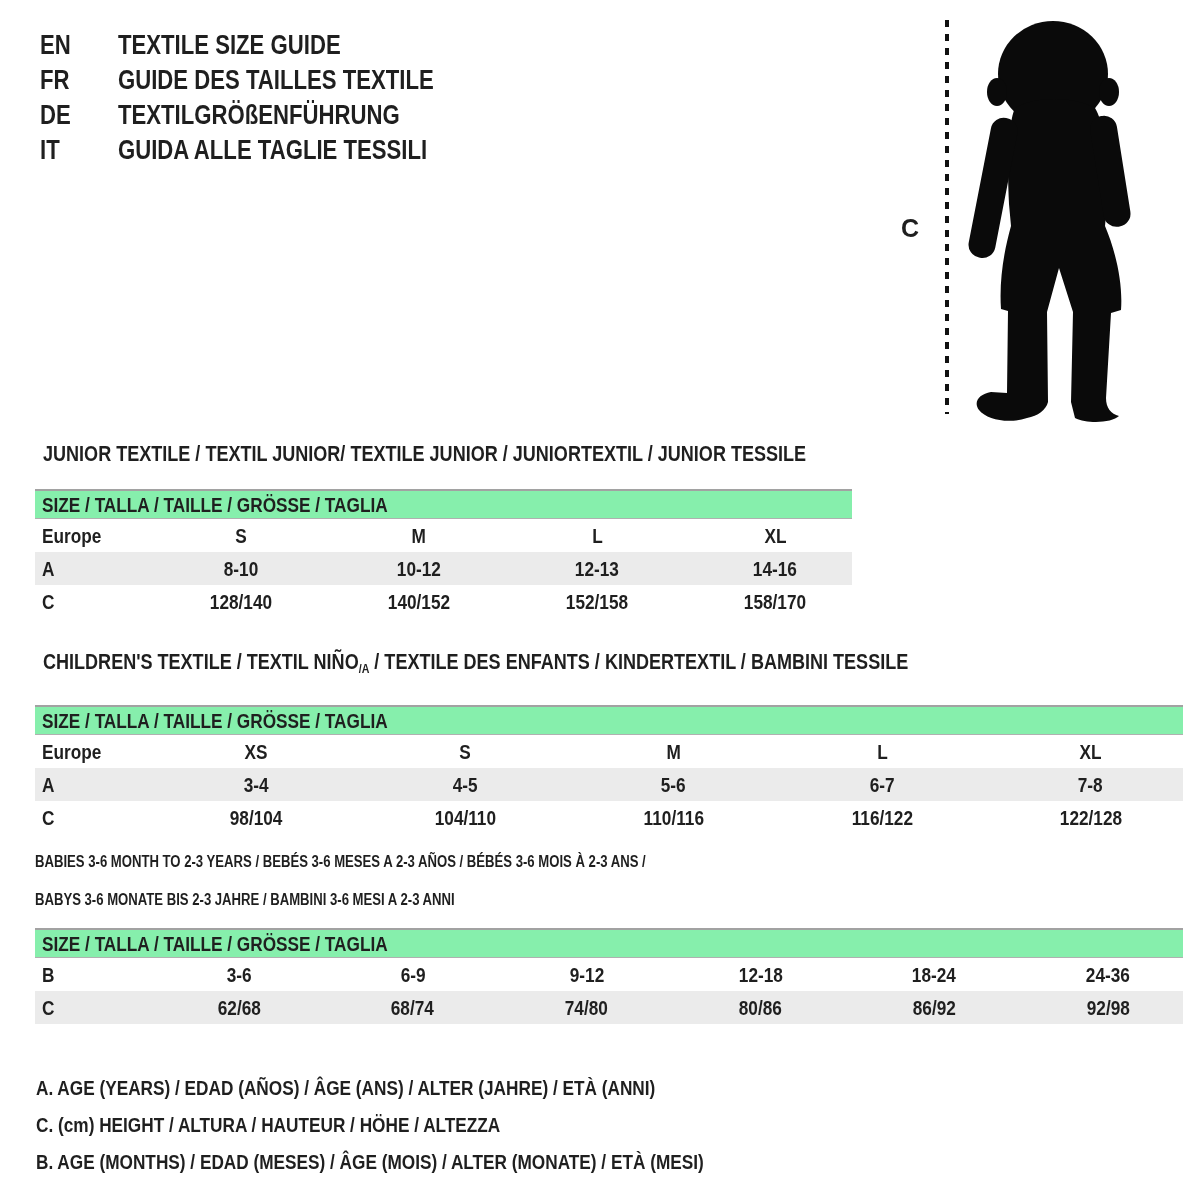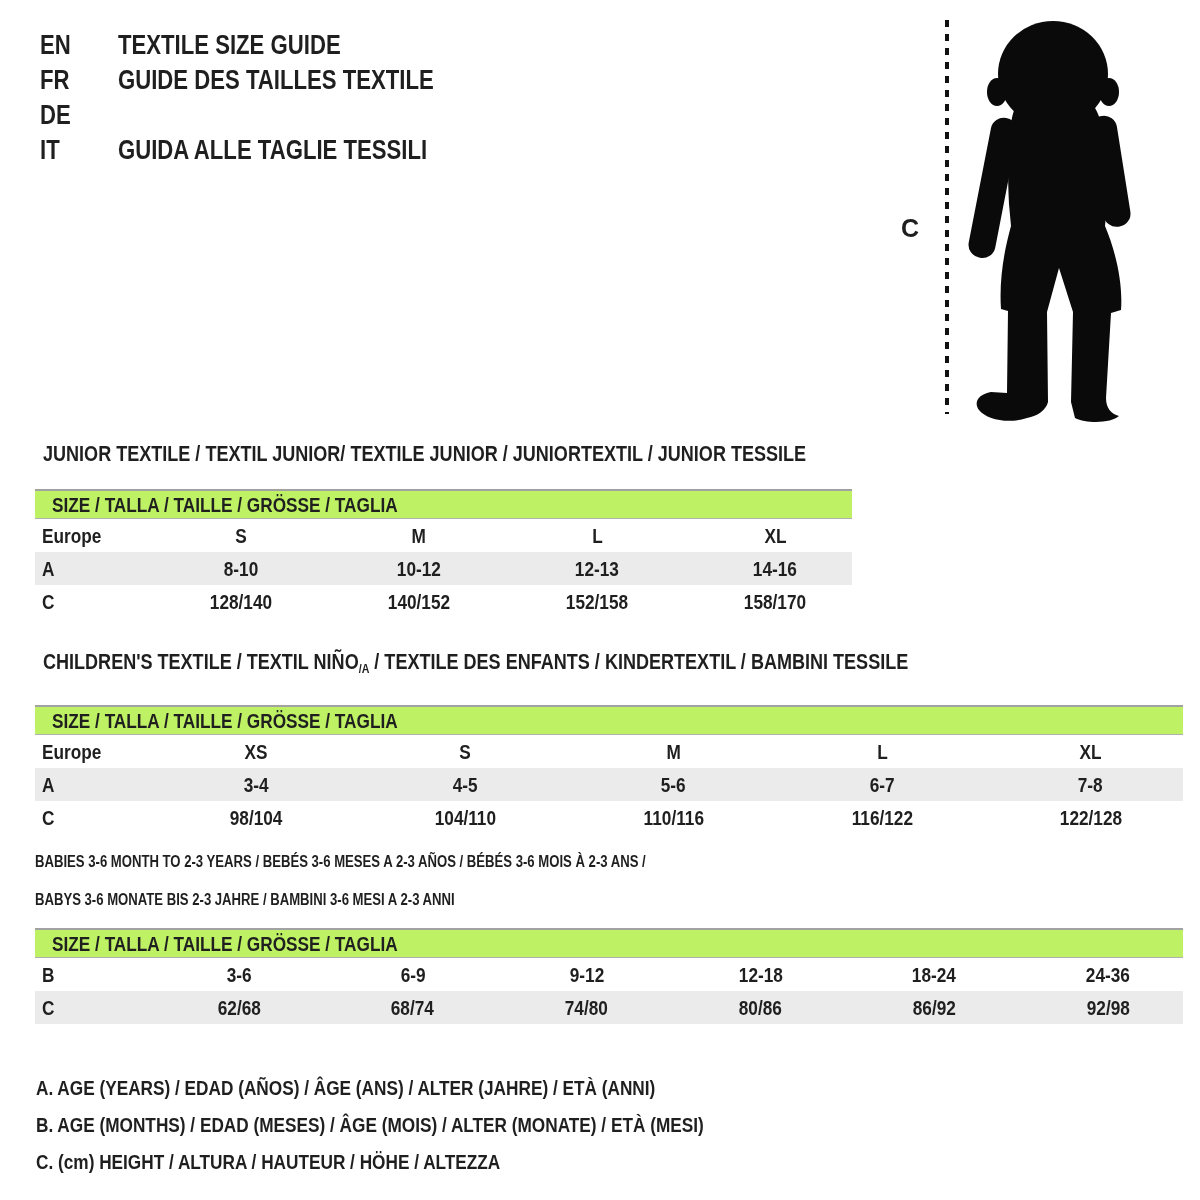--- a/index.html
+++ b/index.html
@@ -26,22 +26,22 @@
   .sec-junior{top:433px;width:817px;}
   .sec-children{top:641px;width:1148px;}
   .sec-babies{top:843px;width:1148px;}
   .sec-title{font-size:22px;line-height:26px;margin:8px;}
   .sec-title .sub{font-size:13px;vertical-align:-4px;}
   .mt-junior{margin-top:22px;}
   .mt-children{margin-top:23px;}
   .mt-babies{margin-top:9px;}
   .babies-title-line{font-size:16px;line-height:38px;}
 
-  .thead{height:30px;background:#bef264;border-top:2px solid #a2a2a2;border-bottom:1px solid #b0b0b0;
-         line-height:28px;padding-left:17px;font-size:21px;box-sizing:border-box;}
+  .thead{height:30px;background:#86efac;border-top:2px solid #a2a2a2;border-bottom:1px solid #b0b0b0;
+         line-height:28px;padding-left:7px;font-size:21px;box-sizing:border-box;}
   .trow{display:flex;height:33px;align-items:center;font-size:21px;gap:24px;}
   .trow .rlabel{width:105px;padding-left:7px;box-sizing:border-box;}
   .trow .cell{flex:1;text-align:center;}
   .shaded{background:#ebebeb;}
 
   
   .legend{position:absolute;left:36px;top:1069px;}
   .legend-line{font-size:21px;line-height:37px;}
 </style>
 </head>
@@ -53,20 +53,21 @@
     <div class="lang-row">
       <span class="lang-code"><span class="cond">EN</span></span>
       <span class="lang-title"><span class="cond">TEXTILE SIZE GUIDE</span></span>
     </div>
     <div class="lang-row">
       <span class="lang-code"><span class="cond">FR</span></span>
       <span class="lang-title"><span class="cond">GUIDE DES TAILLES TEXTILE</span></span>
     </div>
     <div class="lang-row">
       <span class="lang-code"><span class="cond">DE</span></span>
+      <span class="lang-title"><span class="cond">TEXTILGRÖßENFÜHRUNG</span></span>
     </div>
     <div class="lang-row">
       <span class="lang-code"><span class="cond">IT</span></span>
       <span class="lang-title"><span class="cond">GUIDA ALLE TAGLIE TESSILI</span></span>
     </div>
   </div>
 
   <div class="figure">
     <span class="c-label">C</span>
     <svg width="280" height="416" viewBox="0 0 280 416">
@@ -195,20 +196,20 @@
       <span class="cell"><span class="cond center">86/92</span></span>
       <span class="cell"><span class="cond center">92/98</span></span>
     </div>
   </section>
 
   <div class="legend">
     <div class="legend-line">
       <span class="cond">A. AGE (YEARS) / EDAD (AÑOS) / ÂGE (ANS) / ALTER (JAHRE) / ETÀ (ANNI)</span>
     </div>
     <div class="legend-line">
+      <span class="cond">C. (cm) HEIGHT / ALTURA / HAUTEUR / HÖHE / ALTEZZA</span>
+    </div>
+    <div class="legend-line">
       <span class="cond">B. AGE (MONTHS) / EDAD (MESES) / ÂGE (MOIS) / ALTER (MONATE) / ETÀ (MESI)</span>
     </div>
-    <div class="legend-line">
-      <span class="cond">C. (cm) HEIGHT / ALTURA / HAUTEUR / HÖHE / ALTEZZA</span>
-    </div>
   </div>
 
 </div>
 
 </body></html>

